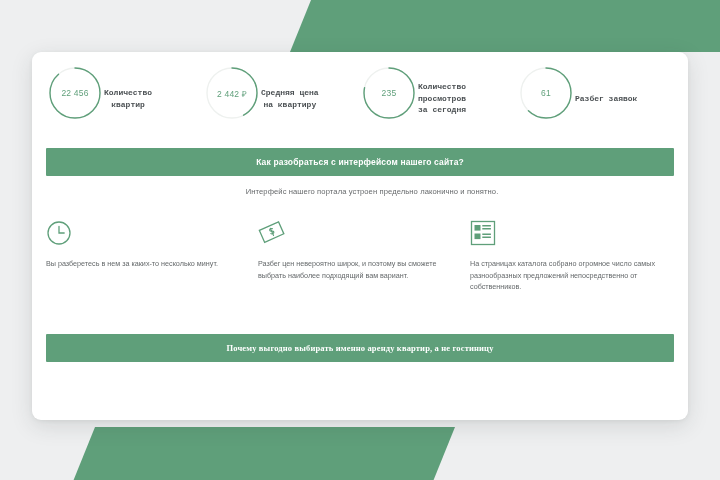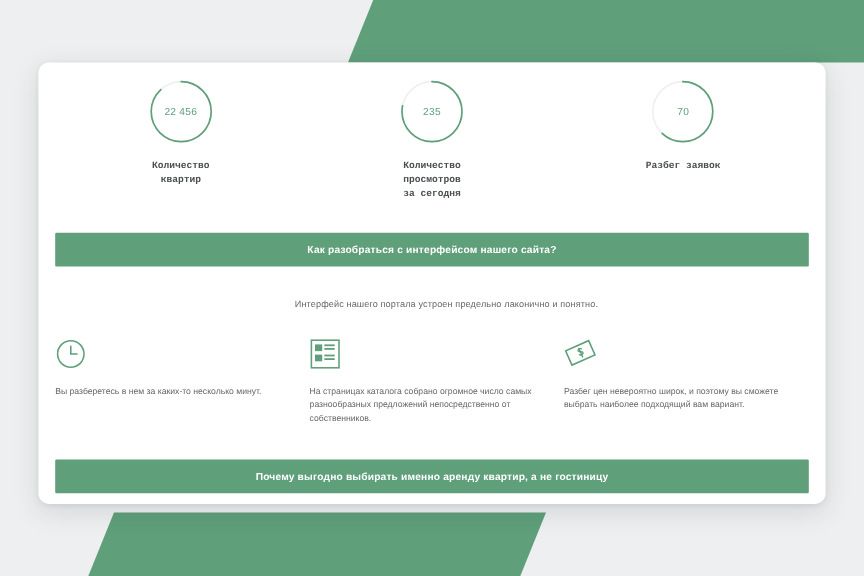--- a/index.html
+++ b/index.html
@@ -44,21 +44,21 @@
   }
 
   
   #stats {
     display: flex;
     padding: 12px 14px 0 14px;
   }
   .stat {
     flex: 1;
     display: flex;
-    flex-direction: column;
+    flex-direction: row;
     align-items: center;
   }
   .donut {
     position: relative;
     width: 58px; height: 58px;
   }
   .donut svg { display: block; }
   .donut-value {
     position: absolute;
     left: 0; top: 0;
@@ -88,24 +88,24 @@
     background: #5f9f7a;
     color: #ffffff;
     text-align: center;
     font-size: 8.5px;
     font-weight: bold;
     letter-spacing: 0.15px;
     padding: 9px 6px;
     border-radius: 1px;
   }
   #banner-1 { margin-top: 26px; }
-  #banner-2 { margin-top: 28px; }
+  #banner-2 { margin-top: 41px; font-family: Liberation Serif, serif; }
 
   .intro {
-    margin-top: 27px;
+    margin-top: 11px;
     text-align: center;
     font-size: 7.6px;
     color: #66696b;
     letter-spacing: 0.1px;
     padding-left: 24px;
   }
 
   
   #features {
     display: flex;
@@ -139,41 +139,52 @@
           <svg width="58" height="58" viewBox="0 0 58 58">
             <circle cx="29" cy="29" r="25" fill="none" stroke="#eef1ef" stroke-width="1.4"></circle>
             <circle cx="29" cy="29" r="25" fill="none" stroke="#5f9f7a" stroke-width="1.4" stroke-linecap="round" stroke-dasharray="138.2 157.1" transform="rotate(-90 29 29)"></circle>
           </svg>
           <div class="donut-value">22 456</div>
         </div>
         <div class="stat-label">Количество
 квартир</div>
       </div>
 
+      <div class="stat">
+        <div class="donut">
+          <svg width="58" height="58" viewBox="0 0 58 58">
+            <circle cx="29" cy="29" r="25" fill="none" stroke="#eef1ef" stroke-width="1.4"></circle>
+            <circle cx="29" cy="29" r="25" fill="none" stroke="#5f9f7a" stroke-width="1.4" stroke-linecap="round" stroke-dasharray="66 157.1" transform="rotate(-90 29 29)"></circle>
+          </svg>
+          <div class="donut-value">2 442 ₽</div>
+        </div>
+        <div class="stat-label">Средняя цена
+на квартиру</div>
+      </div>
 
       <div class="stat">
         <div class="donut">
           <svg width="58" height="58" viewBox="0 0 58 58">
             <circle cx="29" cy="29" r="25" fill="none" stroke="#eef1ef" stroke-width="1.4"></circle>
             <circle cx="29" cy="29" r="25" fill="none" stroke="#5f9f7a" stroke-width="1.4" stroke-linecap="round" stroke-dasharray="122.5 157.1" transform="rotate(-90 29 29)"></circle>
           </svg>
           <div class="donut-value">235</div>
         </div>
         <div class="stat-label">Количество
 просмотров
 за сегодня</div>
       </div>
 
       <div class="stat">
         <div class="donut">
           <svg width="58" height="58" viewBox="0 0 58 58">
             <circle cx="29" cy="29" r="25" fill="none" stroke="#eef1ef" stroke-width="1.4"></circle>
             <circle cx="29" cy="29" r="25" fill="none" stroke="#5f9f7a" stroke-width="1.4" stroke-linecap="round" stroke-dasharray="97.4 157.1" transform="rotate(-90 29 29)"></circle>
           </svg>
-          <div class="donut-value">70</div>
+          <div class="donut-value">61</div>
         </div>
         <div class="stat-label">Разбег заявок</div>
       </div>
 
     </div>
 
     <div class="banner" id="banner-1">Как разобраться с интерфейсом нашего сайта?</div>
 
     <div class="intro">Интерфейс нашего портала устроен предельно лаконично и понятно.</div>
 
@@ -182,47 +193,47 @@
       <div class="feature">
         <div class="feature-icon">
           <svg width="26" height="26" viewBox="0 0 26 26">
             <circle cx="13" cy="13" r="11" fill="none" stroke="#5f9f7a" stroke-width="1.3"></circle>
             <path d="M13 6.5 V13 H18.2" fill="none" stroke="#5f9f7a" stroke-width="1.3" stroke-linecap="round"></path>
           </svg>
         </div>
         <div class="feature-text">Вы разберетесь в нем за каких-то несколько минут.</div>
       </div>
 
+
+      <div class="feature">
+        <div class="feature-icon">
+          <svg width="28" height="26" viewBox="0 0 28 26">
+            <g transform="rotate(-24 14 13)">
+              <rect x="3.5" y="5.5" width="21" height="13" fill="none" stroke="#5f9f7a" stroke-width="1.3"></rect>
+              <path d="M16.2 9.3 c-0.6-0.9-3.2-1.1-3.2 0.5 c0 1.6 3.1 1.1 3.1 2.8 c0 1.6-2.7 1.5-3.4 0.5" fill="none" stroke="#5f9f7a" stroke-width="1.15" stroke-linecap="round"></path>
+              <path d="M14.4 8 V15.9" fill="none" stroke="#5f9f7a" stroke-width="1.15" stroke-linecap="round"></path>
+            </g>
+          </svg>
+        </div>
+        <div class="feature-text">Разбег цен невероятно широк, и поэтому вы сможете выбрать наиболее подходящий вам вариант.</div>
+      </div>
 
       <div class="feature">
         <div class="feature-icon">
           <svg width="26" height="26" viewBox="0 0 26 26">
             <rect x="1.5" y="1.5" width="23" height="23" fill="none" stroke="#5f9f7a" stroke-width="1.3"></rect>
             <rect x="4.5" y="5" width="6" height="5.6" fill="#5f9f7a"></rect>
             <rect x="4.5" y="13.5" width="6" height="5.6" fill="#5f9f7a"></rect>
             <rect x="12.3" y="5" width="8.6" height="1.5" fill="#5f9f7a"></rect>
             <rect x="12.3" y="8" width="8.6" height="1.5" fill="#5f9f7a"></rect>
             <rect x="12.3" y="13.5" width="8.6" height="1.5" fill="#5f9f7a"></rect>
             <rect x="12.3" y="16.5" width="8.6" height="1.5" fill="#5f9f7a"></rect>
           </svg>
         </div>
         <div class="feature-text">На страницах каталога собрано огромное число самых разнообразных предложений непосредственно от собственников.</div>
       </div>
 
-      <div class="feature">
-        <div class="feature-icon">
-          <svg width="28" height="26" viewBox="0 0 28 26">
-            <g transform="rotate(-24 14 13)">
-              <rect x="3.5" y="5.5" width="21" height="13" fill="none" stroke="#5f9f7a" stroke-width="1.3"></rect>
-              <path d="M16.2 9.3 c-0.6-0.9-3.2-1.1-3.2 0.5 c0 1.6 3.1 1.1 3.1 2.8 c0 1.6-2.7 1.5-3.4 0.5" fill="none" stroke="#5f9f7a" stroke-width="1.15" stroke-linecap="round"></path>
-              <path d="M14.4 8 V15.9" fill="none" stroke="#5f9f7a" stroke-width="1.15" stroke-linecap="round"></path>
-            </g>
-          </svg>
-        </div>
-        <div class="feature-text">Разбег цен невероятно широк, и поэтому вы сможете выбрать наиболее подходящий вам вариант.</div>
-      </div>
-
     </div>
 
     <div class="banner" id="banner-2">Почему выгодно выбирать именно аренду квартир, а не гостиницу</div>
 
   </div>
 </div>
 
 </body></html>

